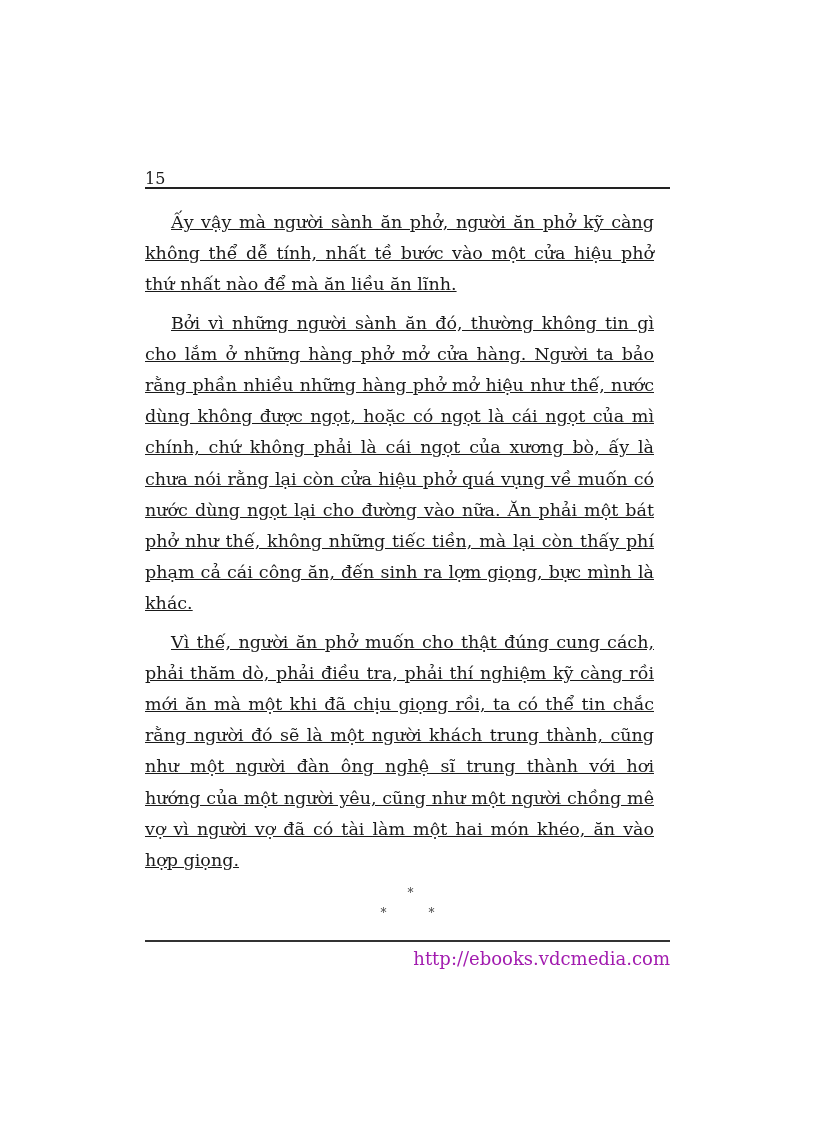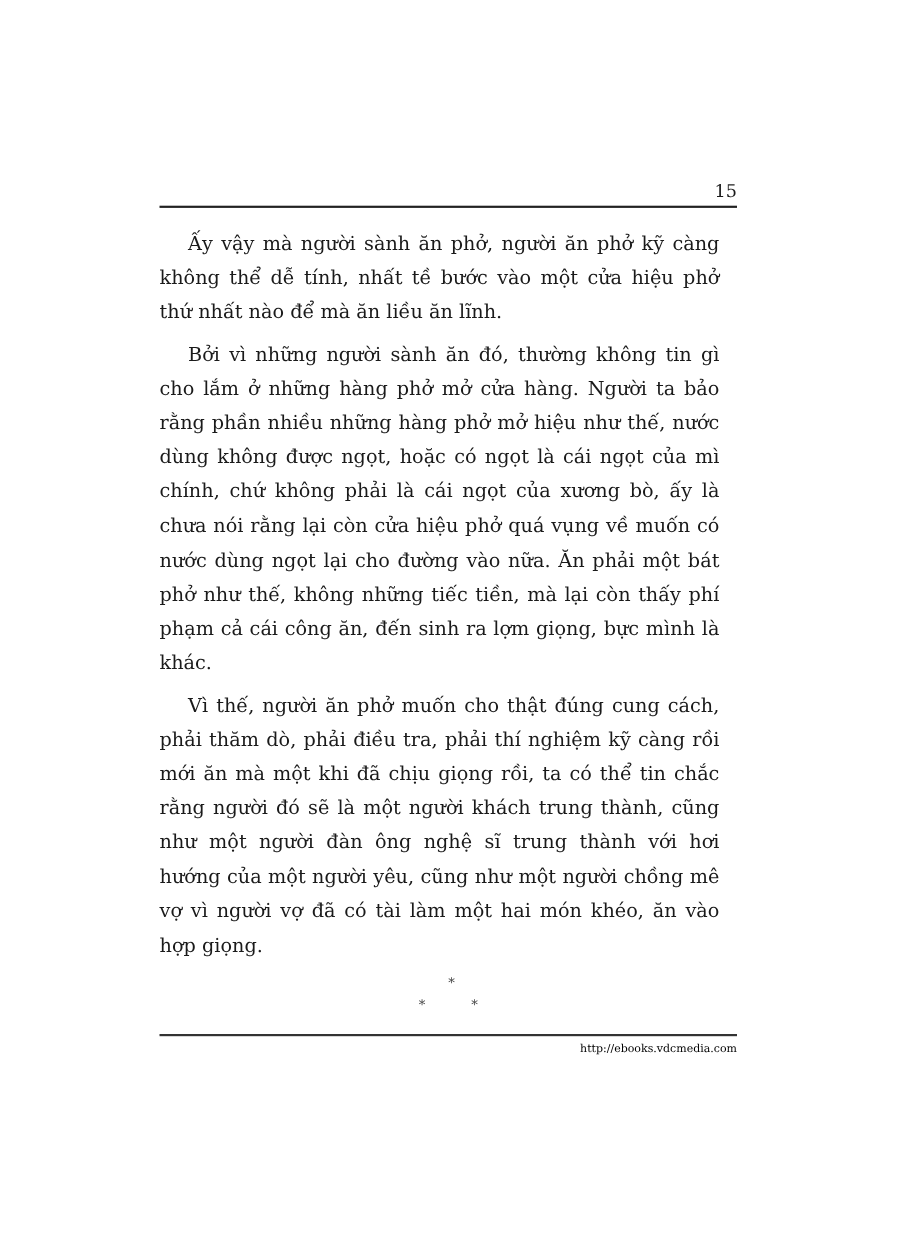--- a/index.html
+++ b/index.html
@@ -24,21 +24,20 @@
     .running-header {
       position: absolute;
       top: 164px;
       left: 0;
       width: 525px;
       height: 24px;
       font-size: 16px;
       display: flex;
       justify-content: space-between;
       align-items: flex-end;
-      flex-direction: column;
     }
     .running-header .title {
       letter-spacing: 1px;
     }
     .header-rule {
       position: absolute;
       top: 187px;
       left: 0;
       width: 525px;
       height: 0;
@@ -49,20 +48,21 @@
       top: 207px;
       left: 0;
       width: 525px;
       font-size: 17.5px;
       line-height: 31.2px;
       text-align: justify;
     }
     .body-text p {
       margin: 0 16px 7px 0;
       text-indent: 26px;
+      text-decoration: underline;
     }
     .ornament {
       position: absolute;
       left: 0;
       width: 525px;
       font-size: 12px;
       color: #444;
       text-align: center;
     }
     .ornament .row1 { position: absolute; top: 886px; left: 0; width: 525px; text-align: center; padding-left: 3px; }
@@ -72,22 +72,22 @@
       position: absolute;
       top: 940px;
       left: 0;
       width: 525px;
       border-top: 2px solid #333;
     }
     .footer-link {
       position: absolute;
       top: 948px;
       right: 0;
-      font-size: 10px;
-      color: #000000;
+      font-size: 18px;
+      color: #a21caf;
       text-decoration: none;
       font-family: "DejaVu Serif", "Liberation Serif", serif;
     }
   </style>
 </head>
 <body>
 
 <div class="page">
 
   <div class="running-header">

